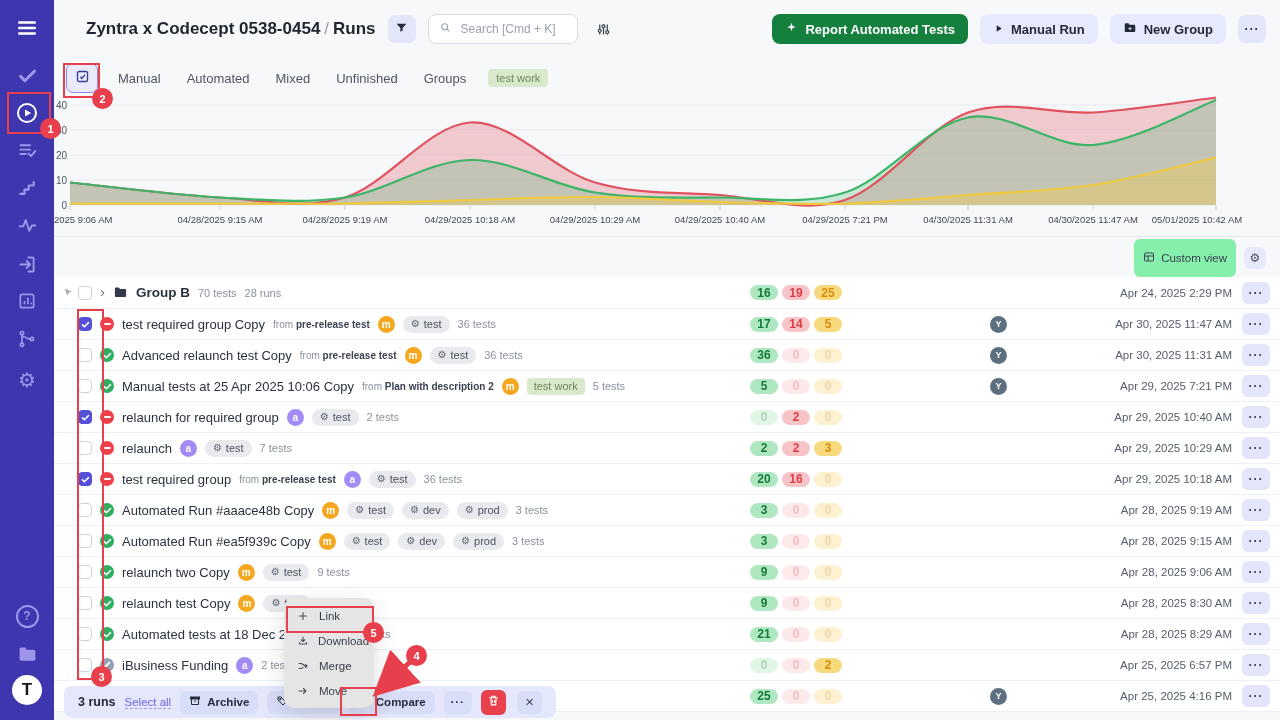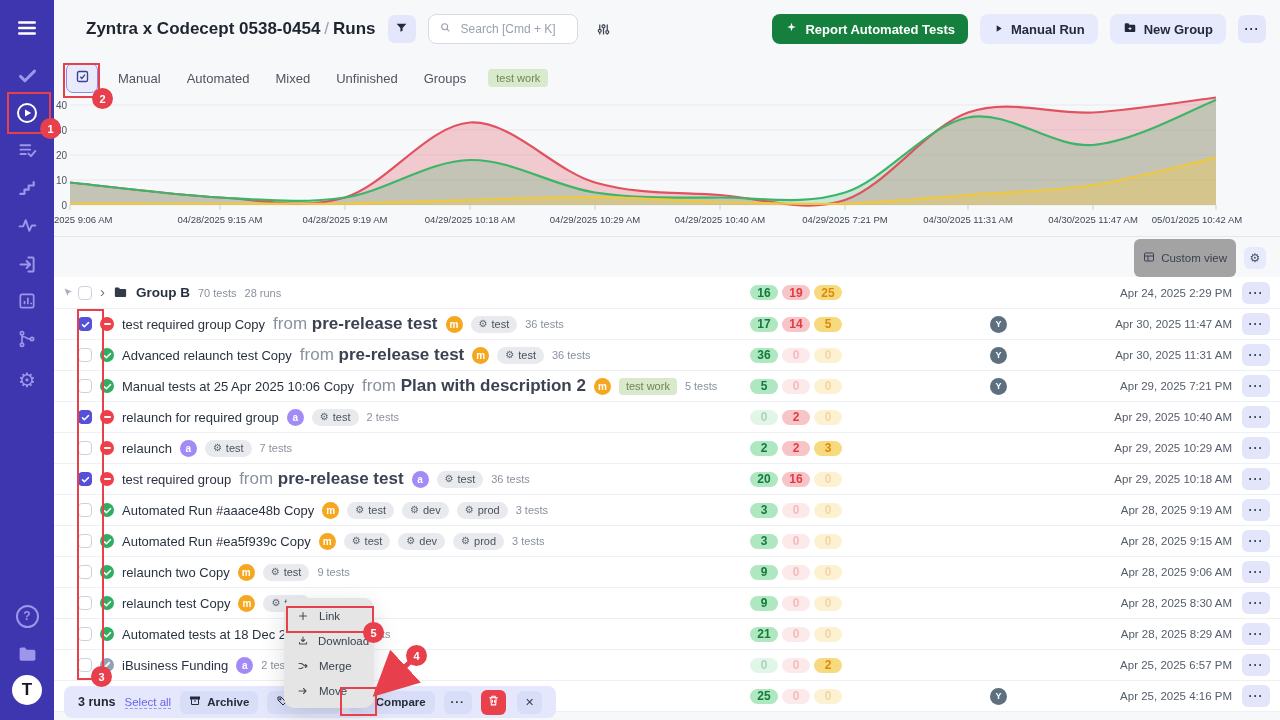--- a/index.html
+++ b/index.html
@@ -32,38 +32,38 @@
   .tab{font-size:13px;color:#4e5560;white-space:nowrap;}
   .tab-badge{background:#d9e9cb;color:#6d8759;font-size:11px;border-radius:4px;height:18px;display:inline-flex;align-items:center;padding:0 8px;}
   
   #chart{position:absolute;left:0;top:96px;width:1226px;height:136px;}
   #chart-svg{position:absolute;left:0;top:0;}
   .ylab{position:absolute;left:0;width:13px;text-align:right;font-size:10px;color:#4b5563;}
   .xlab{position:absolute;top:118px;transform:translateX(-50%);font-size:9.5px;color:#3f4754;white-space:nowrap;}
   #chart-divider{position:absolute;left:0;top:236px;right:0;height:1px;background:#e4e6ea;}
   
   #viewrow{position:absolute;left:0;top:244px;right:0;height:28px;display:flex;align-items:center;justify-content:flex-end;gap:8px;padding-right:14px;}
-  .small-btn{height:22px;border-radius:6px;background:#a3a3a3;color:#3a4150;font-size:11.5px;display:inline-flex;align-items:center;gap:6px;padding:8px 9px;}
+  .small-btn{height:22px;border-radius:6px;background:#86efac;color:#3a4150;font-size:11.5px;display:inline-flex;align-items:center;gap:6px;padding:8px 9px;}
   .round-btn{width:22px;height:22px;border-radius:6px;background:#e7eafc;color:#4a5260;display:flex;align-items:center;justify-content:center;font-size:12px;}
   
   #table{position:absolute;left:0;top:277px;right:0;z-index:1;}
   .trow{position:relative;height:30px;background:#fff;border-bottom:1px solid #eef0f4;display:flex;align-items:center;gap:8px;padding-left:24px;box-sizing:content-box;}
   .trow.group{height:31px;}
   .pin{position:absolute;left:8px;color:#a8aeb9;display:flex;}
   .cb{width:14px;height:14px;border-radius:4px;border:1px solid #ccd2db;background:#fff;box-sizing:border-box;display:flex;align-items:center;justify-content:center;flex:none;}
   .cb.on{background:#5450d8;border-color:#5450d8;}
   .chev{font-size:15px;color:#6b7280;line-height:1;margin-top:-3px;}
   .foldr{color:#333b49;display:flex;}
   .st{width:14px;height:14px;border-radius:50%;display:flex;align-items:center;justify-content:center;flex:none;}
   .st.failed{background:#ee4048;} .st.failed i{display:block;width:7px;height:2px;background:#fff;border-radius:1px;}
   .st.passed{background:#2fae5f;}
   .st.blocked{background:#93a2b4;} .st.blocked i{display:block;width:8px;height:2px;background:#fff;border-radius:1px;transform:rotate(-45deg);}
   .rname{font-size:13px;color:#2a3240;white-space:nowrap;}
   .group .rname{font-weight:600;font-size:13.5px;}
-  .rfrom{font-size:17px;color:#8a919e;white-space:nowrap;}
+  .rfrom{font-size:10px;color:#8a919e;white-space:nowrap;}
   .rfrom b{color:#3b4252;}
   .rmeta{font-size:11px;color:#8a919e;white-space:nowrap;}
   .mode{width:17px;height:17px;border-radius:50%;display:inline-flex;align-items:center;justify-content:center;color:#fff;font-size:10px;font-weight:700;flex:none;}
   .mode.m{background:#f4a71f;} .mode.a{background:#a38bf7;}
   .tagb{display:inline-flex;align-items:center;gap:4px;background:#e9eaee;border-radius:9px;height:17px;padding:0 8px;font-size:11px;color:#4a515e;white-space:nowrap;}
   .tagb .g{font-size:10px;line-height:1;color:#5a6370;}
   .lblb{background:#d9e9cb;color:#6d8759;font-size:11px;border-radius:4px;height:17px;display:inline-flex;align-items:center;padding:0 7px;white-space:nowrap;}
   .counts{position:absolute;left:696px;display:flex;gap:4px;}
   .pill{display:inline-flex;justify-content:center;align-items:center;min-width:28px;height:15px;border-radius:9px;font-size:12px;font-weight:700;padding:0 4px;box-sizing:border-box;}
   .pill.g{background:#aee7c0;color:#157a3c;} .pill.r{background:#f7c4c8;color:#e03c45;} .pill.y{background:#f8da7e;color:#db8a09;}

